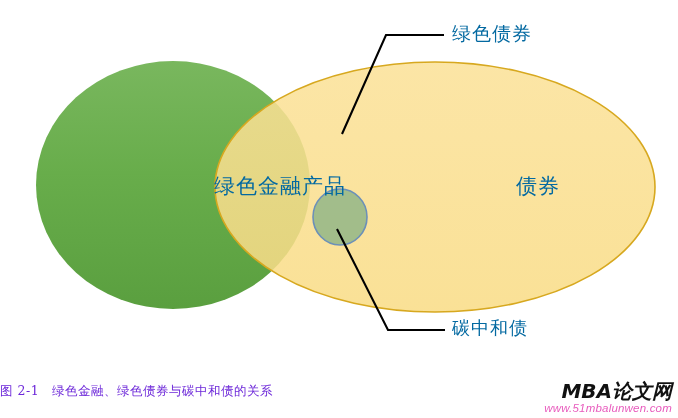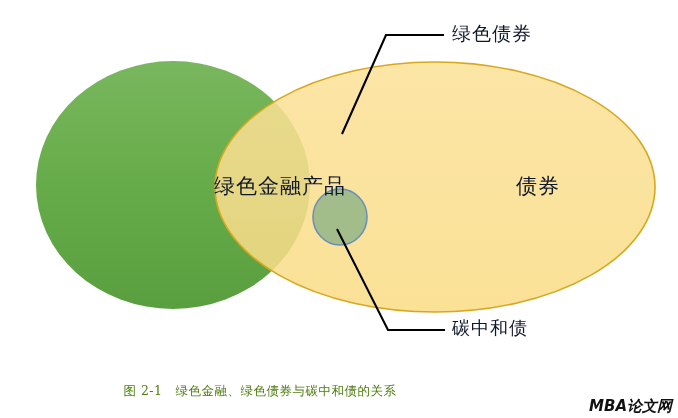--- a/index.html
+++ b/index.html
@@ -18,21 +18,21 @@
   #figure-canvas {
     position: absolute;
     left: 0;
     top: 0;
     width: 678px;
     height: 418px;
   }
 
   .venn-label {
     position: absolute;
-    color: #0f172a;
+    color: #0369a1;
     white-space: nowrap;
     font-family: Liberation Mono, monospace;
   }
 
   
   #label-green-financial-products {
     left: 0px;
     top: 172px;
     width: 346px;
     text-align: right;
@@ -61,38 +61,37 @@
     font-size: 18px;
     letter-spacing: 1px;
   }
 
   
   #figure-caption {
     position: absolute;
     left: 0;
     top: 383px;
     width: 520px;
-    text-align: center;
     font-size: 12.5px;
-    color: #4d7c0f;
+    color: #6d28d9;
     font-family: "DejaVu Serif", "Liberation Serif", serif;
     letter-spacing: 0.5px;
     white-space: nowrap;
   }
 
   
   #watermark {
     position: absolute;
     right: 6px;
     bottom: 3px;
     text-align: right;
     line-height: 1.12;
   }
   #watermark-brand {
-    font-size: 15px;
+    font-size: 20px;
     font-weight: bold;
     font-style: italic;
     color: #111111;
     font-family: "DejaVu Sans", "Liberation Sans", sans-serif;
     letter-spacing: 0px;
     display: block;
   }
   #watermark-url {
     font-size: 11.5px;
     font-style: italic;
@@ -135,13 +134,14 @@
 <div class="venn-label" id="label-bonds">债券</div>
 
 <div class="venn-label" id="label-green-bond">绿色债券</div>
 
 <div class="venn-label" id="label-carbon-neutral-bond">碳中和债</div>
 
 <div id="figure-caption">图 2-1　绿色金融、绿色债券与碳中和债的关系</div>
 
 <div id="watermark">
   <span id="watermark-brand">MBA论文网</span>
+  <span id="watermark-url">www.51mbalunwen.com</span>
 </div>
 
 </body></html>

